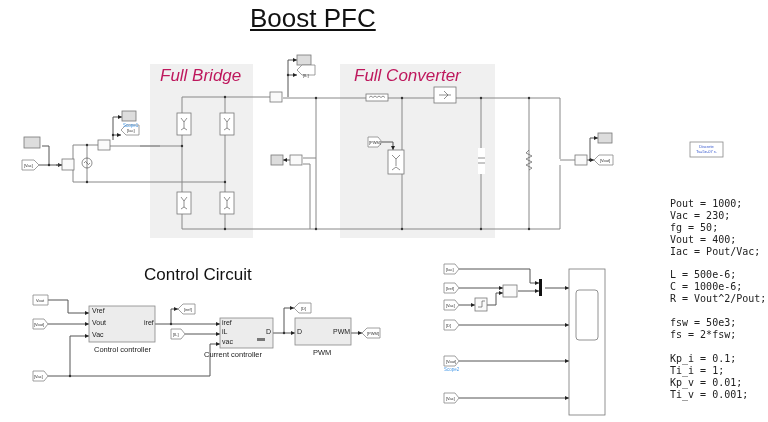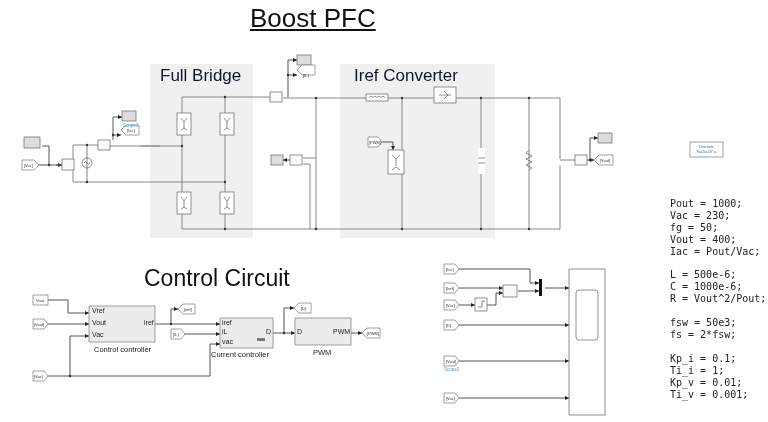--- a/index.html
+++ b/index.html
@@ -1,38 +1,38 @@
 <!DOCTYPE html>
 <html><head>
 <meta charset="utf-8">
 <style>
   html,body{margin:0;padding:0;background:#fff;}
   body{width:768px;height:422px;position:relative;overflow:hidden;font-family:"Liberation Sans",sans-serif;}
   .abs{position:absolute;}
   .title{font-size:26px;color:#111;text-decoration:underline;}
   .area{background:#f0f0f0;}
-  .area-label{font-size:17px;color:#0f172a;}
-  .section-label{font-size:23px;color:#111;}
+  .area-label{font-size:17px;color:#be185d;font-style:italic;}
+  .section-label{font-size:17px;color:#111;}
   svg{position:absolute;left:0;top:0;}
   .code{font-family:"DejaVu Sans Mono",monospace;font-size:10px;color:#222;line-height:11.9px;white-space:pre;}
   .subsys-label{font-size:7.5px;color:#222;}
   .port{font-size:7px;color:#222;}
   .disc{font-size:4px;color:#3355cc;text-align:center;line-height:5px;}
   .blue-label{font-size:4.5px;color:#4a9be8;}
   .tag{font-size:4px;color:#333;}
 </style>
 </head>
 <body>
 
 <div class="abs title" style="left:250px;top:3px;">Boost PFC</div>
 
 <div class="abs area" style="left:150px;top:64px;width:103px;height:174px;"></div>
 <div class="abs area" style="left:340px;top:64px;width:155px;height:174px;"></div>
 <div class="abs area-label" style="left:160px;top:66px;">Full Bridge</div>
-<div class="abs area-label" style="left:354px;top:66px;">Iref Converter</div>
+<div class="abs area-label" style="left:354px;top:66px;">Full Converter</div>
 
 <div class="abs section-label" style="left:144px;top:265px;">Control Circuit</div>
 
 <svg width="768" height="422">
   <defs>
     <marker id="arr" markerWidth="4" markerHeight="4" refX="4" refY="2" orient="auto">
       <path d="M0,0 L4,2 L0,4 z" fill="#222"></path>
     </marker>
   </defs>
   <g stroke="#888" stroke-width="1" fill="none">
@@ -228,21 +228,21 @@
 <div class="abs port" style="left:92px;top:307px;">Vref</div>
 <div class="abs port" style="left:92px;top:319px;">Vout</div>
 <div class="abs port" style="left:92px;top:331px;">Vac</div>
 <div class="abs port" style="left:144px;top:319px;">iref</div>
 <div class="abs subsys-label" style="left:94px;top:345px;">Control controller</div>
 
 <div class="abs port" style="left:222px;top:319px;">iref</div>
 <div class="abs port" style="left:222px;top:328px;">iL</div>
 <div class="abs port" style="left:222px;top:338px;">vac</div>
 <div class="abs port" style="left:266px;top:328px;">D</div>
-<div class="abs subsys-label" style="left:211px;top:350px;">Current controller</div>
+<div class="abs subsys-label" style="left:204px;top:350px;">Current controller</div>
 
 <div class="abs port" style="left:297px;top:328px;">D</div>
 <div class="abs port" style="left:333px;top:328px;">PWM</div>
 <div class="abs subsys-label" style="left:313px;top:348px;">PWM</div>
 
 <div class="abs disc" style="left:690px;top:144px;width:33px;">
   <div>Discrete</div>
   <div>Ts=5e-07 s.</div>
 </div>
 

